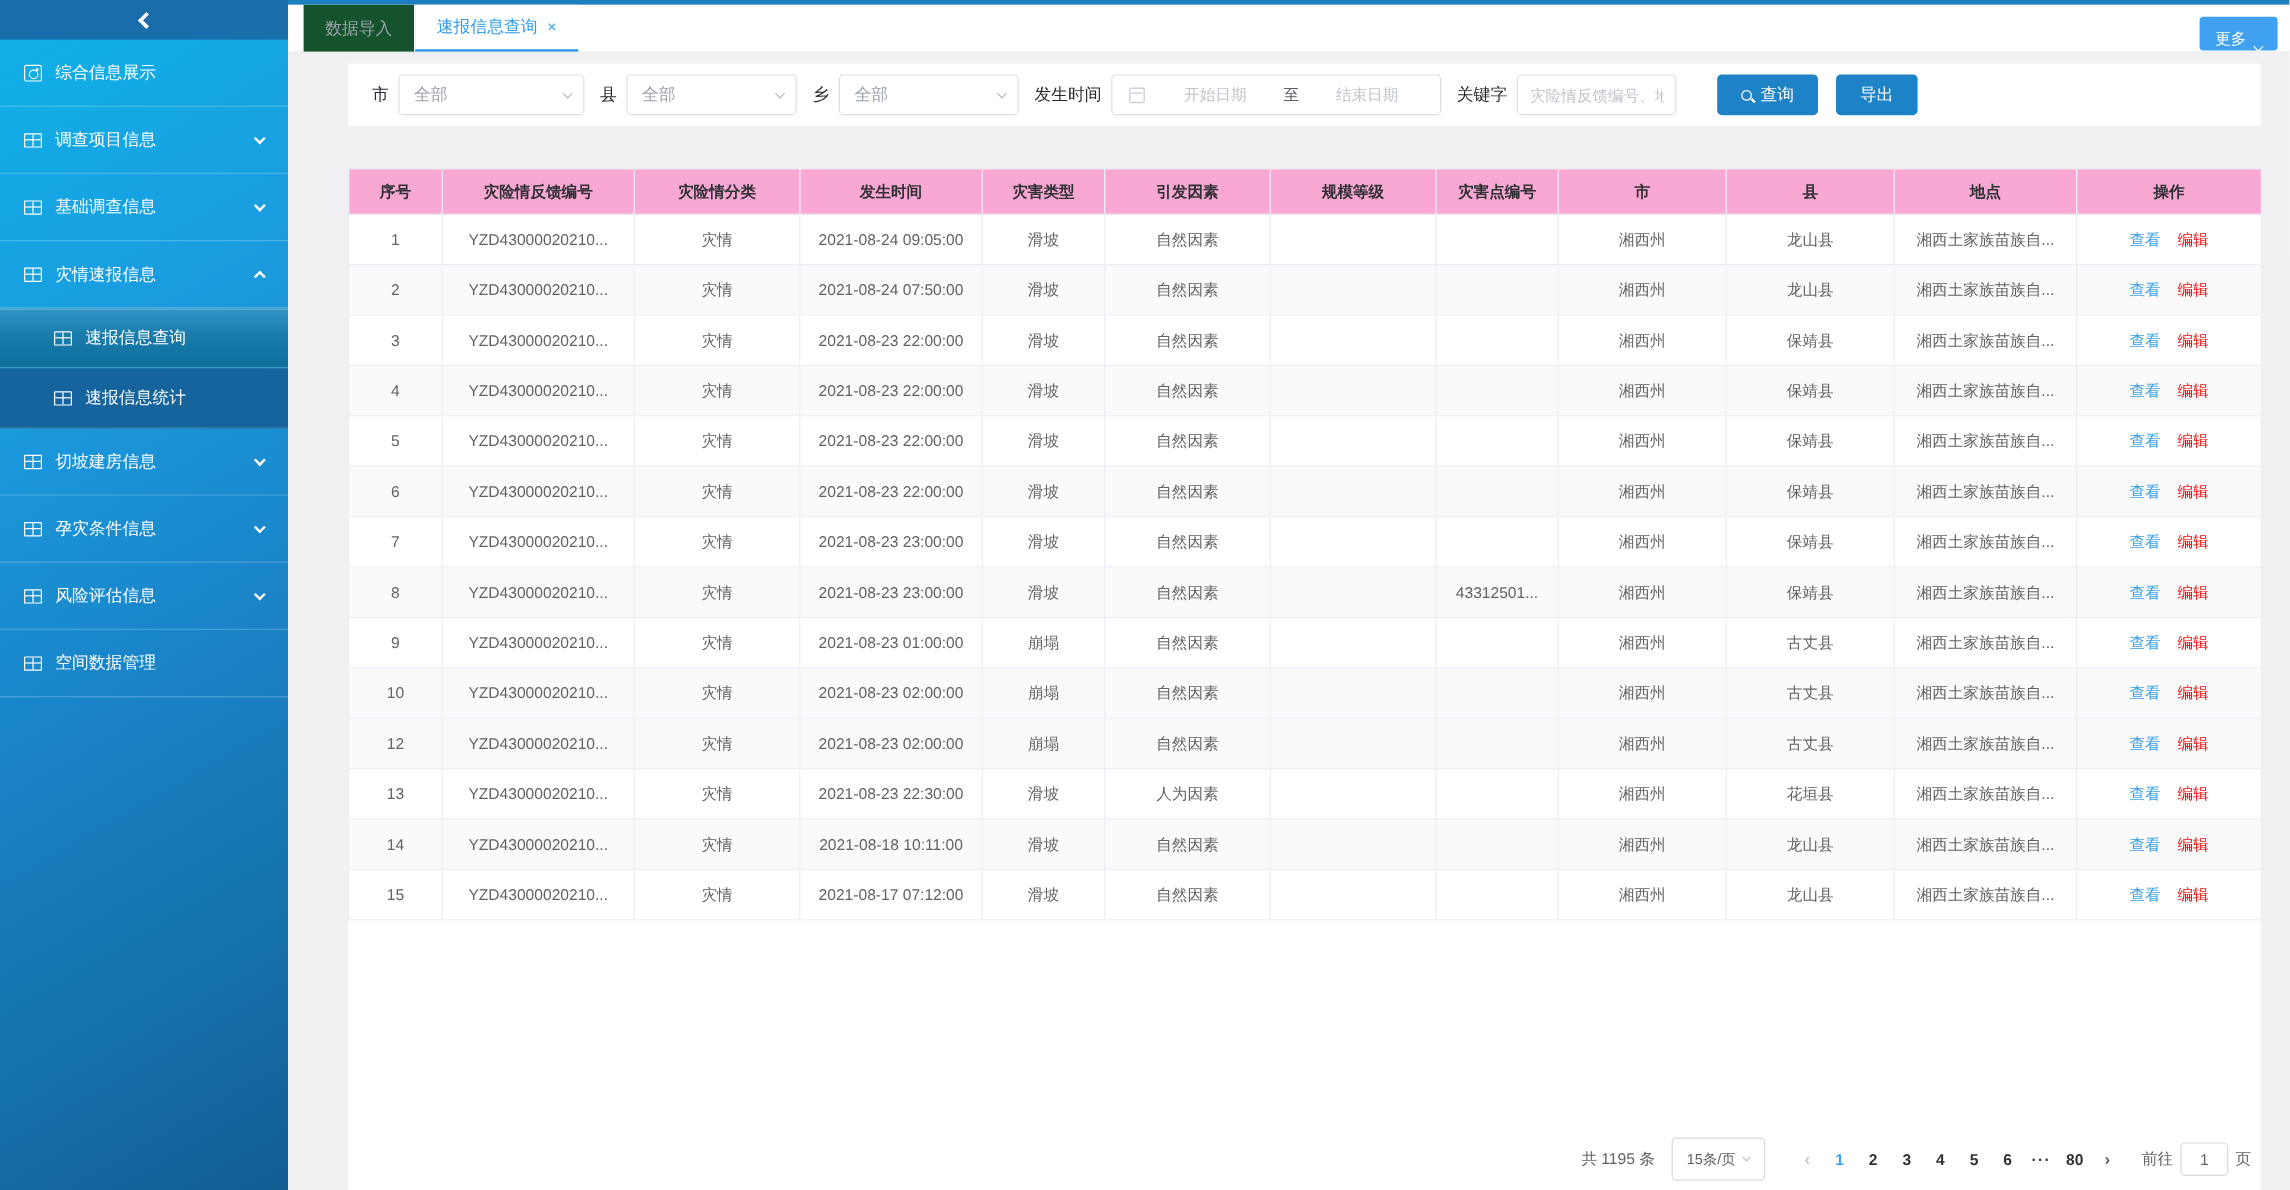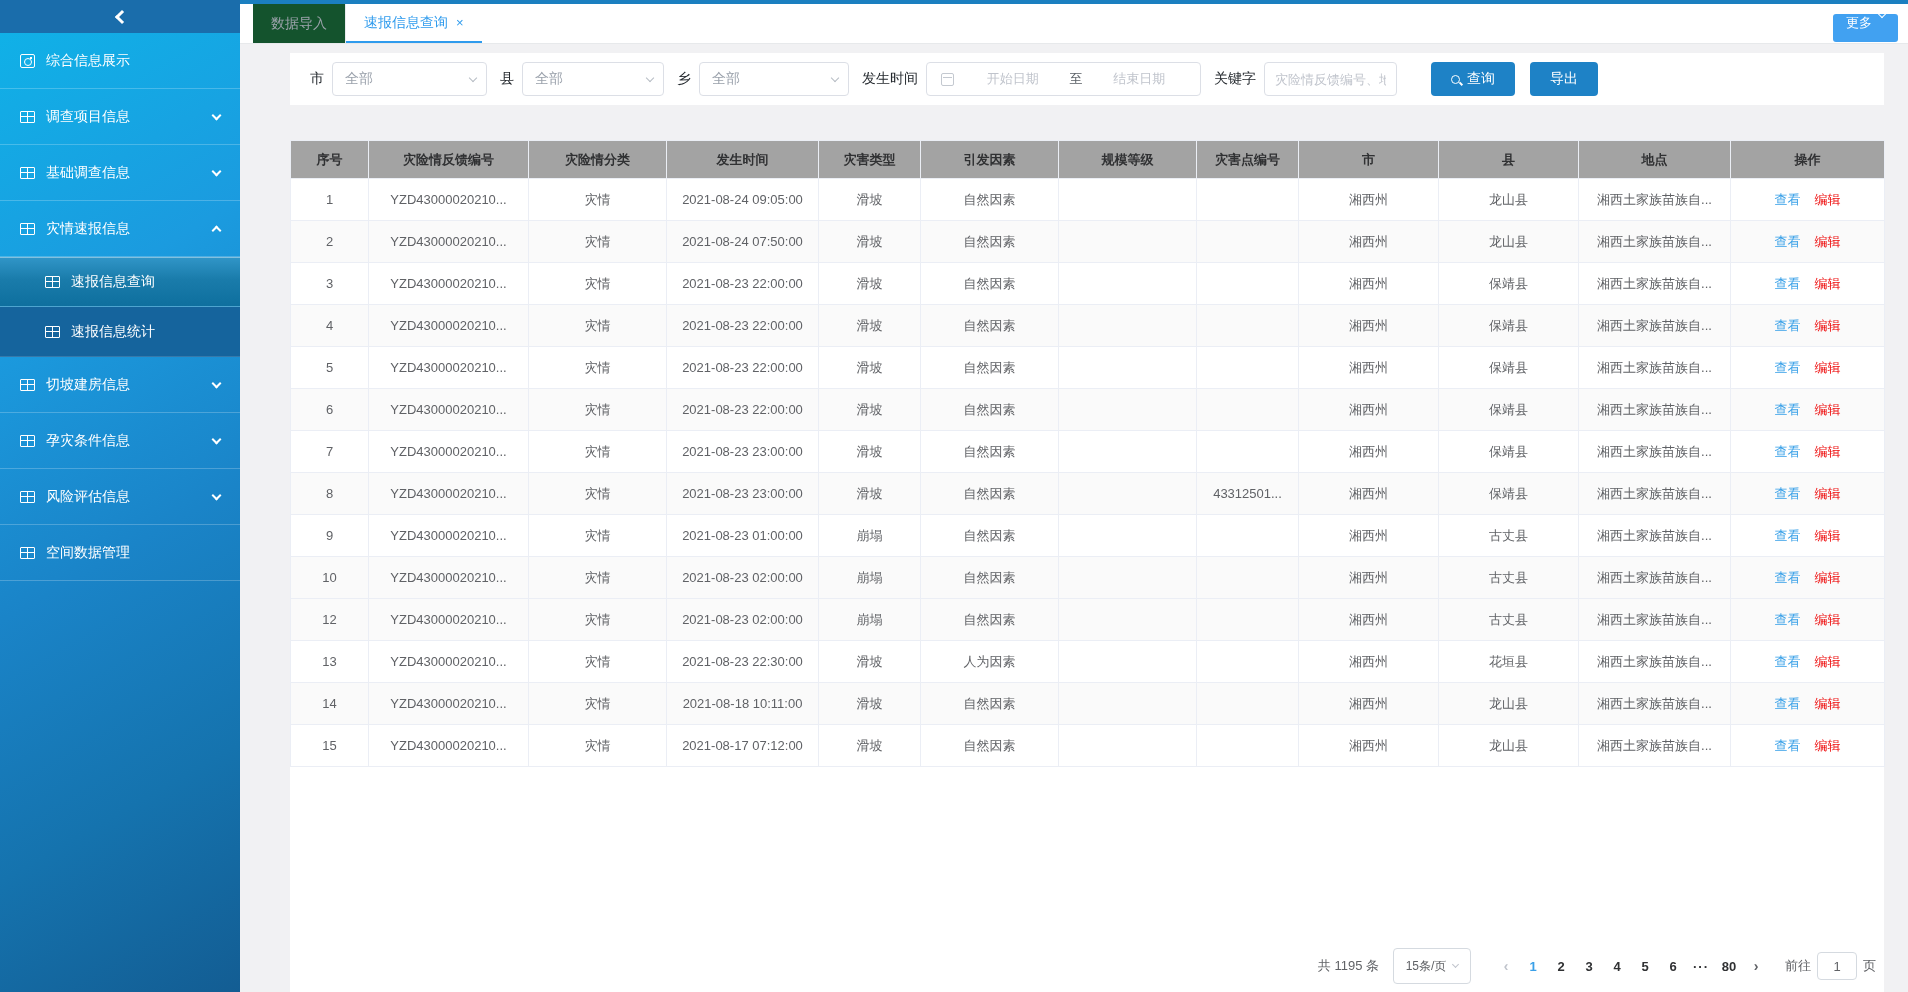--- a/index.html
+++ b/index.html
@@ -38,21 +38,21 @@
   .main { position:absolute; left:240px; top:0; right:0; bottom:0; background:#f1f1f3; }
   .top-accent { position:absolute; left:0; top:0; right:0; height:4px; background:#1b7fc0; }
   .tabbar { position:absolute; left:0; top:4px; right:0; height:40px; background:#fff;
     border-bottom:1px solid #e7e9eb; display:flex; align-items:stretch; padding-left:13px; }
   .tab { display:flex; align-items:center; gap:8px; padding:0 18px; font-size:14px; cursor:pointer; }
   .tab.inactive { background:#14532d; color:#9ca3ab; border-right:1px solid #e9ebee; }
   .tab.active { background:#fff; color:#2f9bed; border-bottom:2px solid #2f9bed; }
   .tab-close { font-size:13px; line-height:1; cursor:pointer; }
   .more-btn { position:absolute; right:10px; top:10px; height:28px; padding:0 13px;
     background:#41a1f1; color:#fff; border:none; border-radius:3px; font-size:13px;
-    display:flex; align-items:flex-start; gap:7px; cursor:pointer; }
+    display:flex; align-items:flex-end; gap:7px; cursor:pointer; }
   .more-btn .chev { width:6px; height:6px; border-width:1.5px; }
 
   
   .filter-card { position:absolute; left:50px; right:24px; top:53px; height:52px; background:#fff;
     display:flex; align-items:center; padding-left:20px; }
   .f-label { color:#24292e; font-size:14px; margin-right:8px; white-space:nowrap; }
   .sel-box { height:34px; border:1px solid #dcdfe6; border-radius:4px; background:#fff;
     display:flex; align-items:center; padding:0 10px 0 12px; color:#9aa1ab; font-size:14px;
     margin-right:13px; cursor:pointer; }
   .sel-box .chev { width:6px; height:6px; border-width:1.5px; color:#b6bcc4; }
@@ -69,21 +69,21 @@
   .btn-primary { height:34px; padding:0 20px; background:#1e82c6; color:#fff; border:none;
     border-radius:4px; font-size:14px; display:flex; align-items:center; gap:7px; cursor:pointer; }
   .btn-query { margin-left:34px; } .btn-export { margin-left:15px; }
   .search-icon { width:9px; height:9px; border:1.5px solid #fff; border-radius:50%; position:relative; display:inline-block; }
   .search-icon::after { content:''; position:absolute; width:1.5px; height:4px; background:#fff;
     right:-2px; bottom:-3px; transform:rotate(-45deg); }
 
   
   .table-card { position:absolute; left:50px; right:24px; top:140px; bottom:0; background:#fff; }
   table { width:100%; border-collapse:collapse; table-layout:fixed; }
-  th { height:38px; font-size:13px; font-weight:bold; color:#303133; border:1px solid #ebeef5; background:#a3a3a3; }
+  th { height:38px; font-size:13px; font-weight:bold; color:#303133; border:1px solid #ebeef5; background:#f9a8d4; }
   td { height:42px; font-size:13px; color:#606266; border:1px solid #ebeef5; text-align:center;
     white-space:nowrap; overflow:hidden; }
   tr.striped td { background:#fafafa; }
   .link-view { color:#3aa1e8; cursor:pointer; margin-right:14px; }
   .link-edit { color:#ee1010; cursor:pointer; }
 
   
   .pager { position:absolute; right:8px; bottom:12px; height:28px; display:flex; align-items:center; color:#606266; }
   .pg-total { margin-right:14px; }
   .size-sel { width:78px; height:36px; border:1px solid #d5dae0; border-radius:4px; display:flex;

